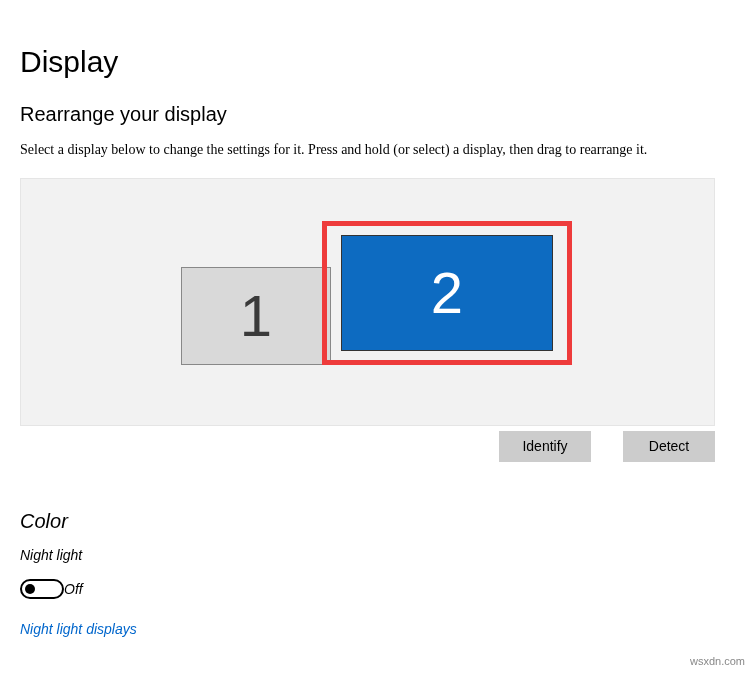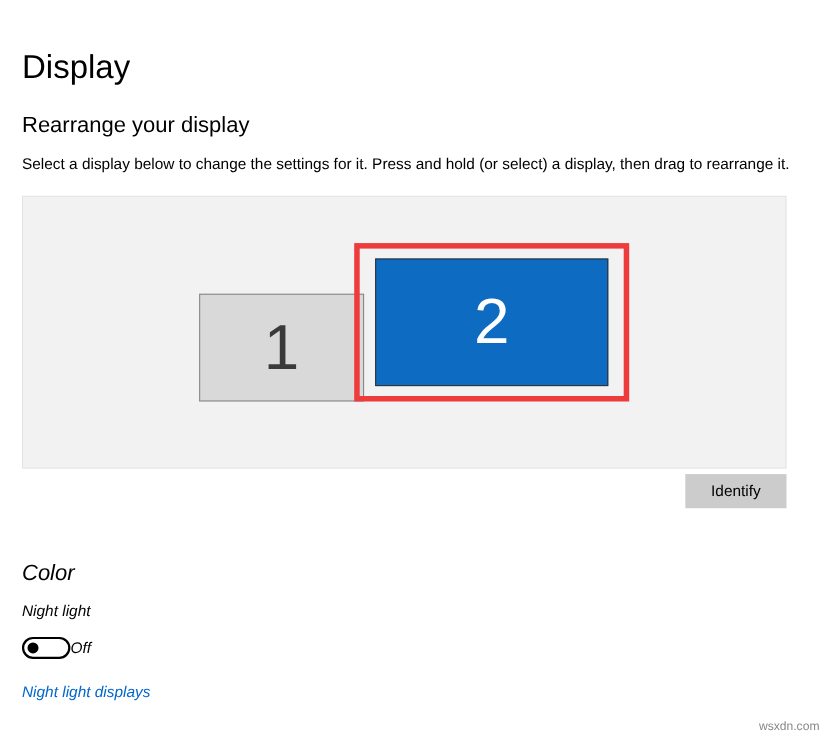--- a/index.html
+++ b/index.html
@@ -25,20 +25,21 @@
     .section-heading {
       font-size: 20px;
       font-weight: 400;
       margin-bottom: 14px;
     }
     .instruction-text {
       font-size: 14px;
       color: #000;
       margin-bottom: 18px;
       line-height: 1.4;
+      font-family: Liberation Serif, serif;
     }
     .display-arrangement {
       width: 695px;
       height: 248px;
       background: #f2f2f2;
       position: relative;
       border: 1px solid #e5e5e5;
     }
     .monitor {
       position: absolute;
@@ -167,20 +168,21 @@
   </div>
   <div class="highlight-box">
     <div class="monitor-2">
       <span class="label">2</span>
     </div>
   </div>
 </div>
 
 <div class="button-row">
   <button class="win-button">Identify</button>
+  <button class="win-button">Detect</button>
 </div>
 
 <div class="color-section">
   <h2 class="section-heading">Color</h2>
 
   <div class="subsection-label">Night light</div>
 
   <div class="toggle-row">
     <div class="toggle" role="switch" aria-checked="false">
       <div class="toggle-knob"></div>

